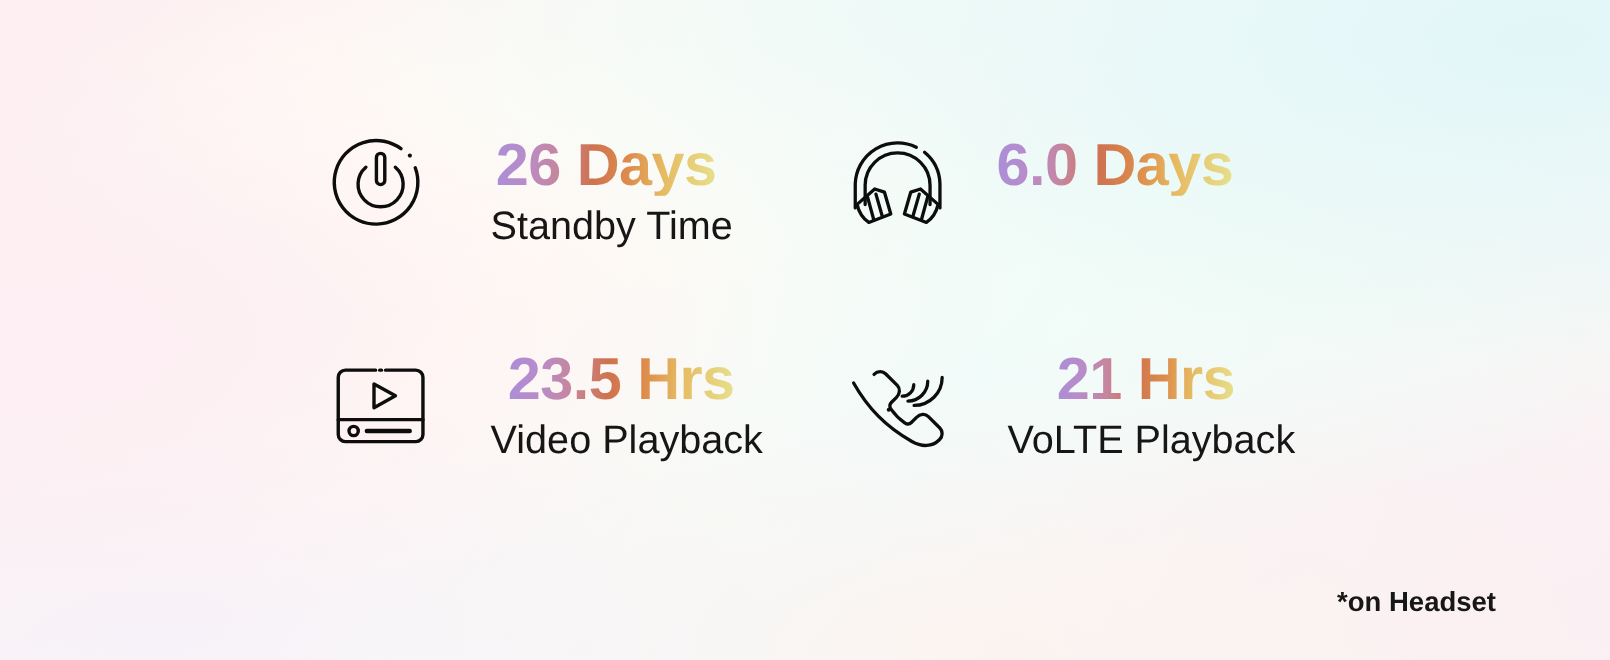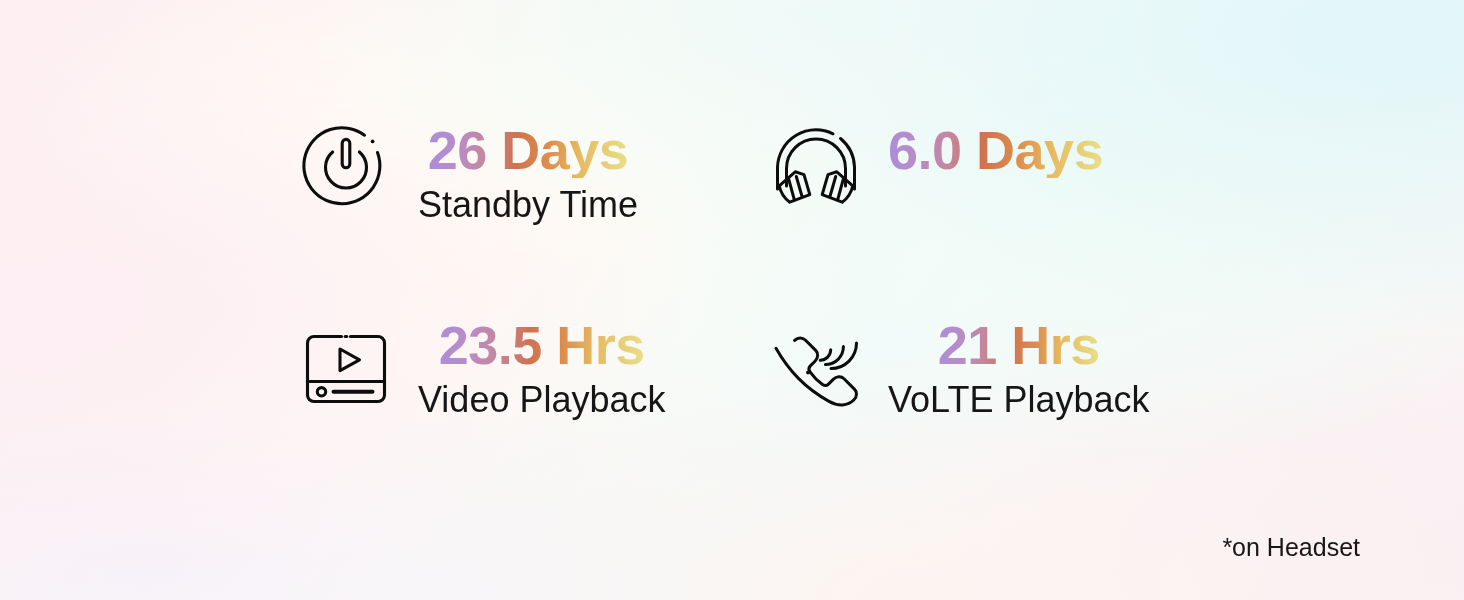--- a/index.html
+++ b/index.html
@@ -80,41 +80,43 @@
         #b88cc9 14%,
         #c5869f 28%,
         #cf7350 44%,
         #dd8c4c 60%,
         #e6bb62 76%,
         #e7e08c 100%);
     -webkit-background-clip:text;
     background-clip:text;
     -webkit-text-fill-color:transparent;
     color:transparent;
+    margin-left:18px;
   }
 
   .feature-label {
     font-size:36px;
     font-weight:300;
     line-height:1.16;
     color:#161616;
     white-space:nowrap;
     margin-top:6px;
+    margin-left:28px;
   }
 
   
   .row-2 .feature-icon { margin-top:8px; }
 
   
   #footnote {
     position:absolute;
     right:104px;
     bottom:38px;
     font-size:25px;
-    font-weight:400;
+    font-weight:700;
     color:#171717;
     white-space:nowrap;
   }
 </style>
 </head>
 <body>
 
 <div id="bg-canvas"></div>
 
 <div id="feature-grid">

